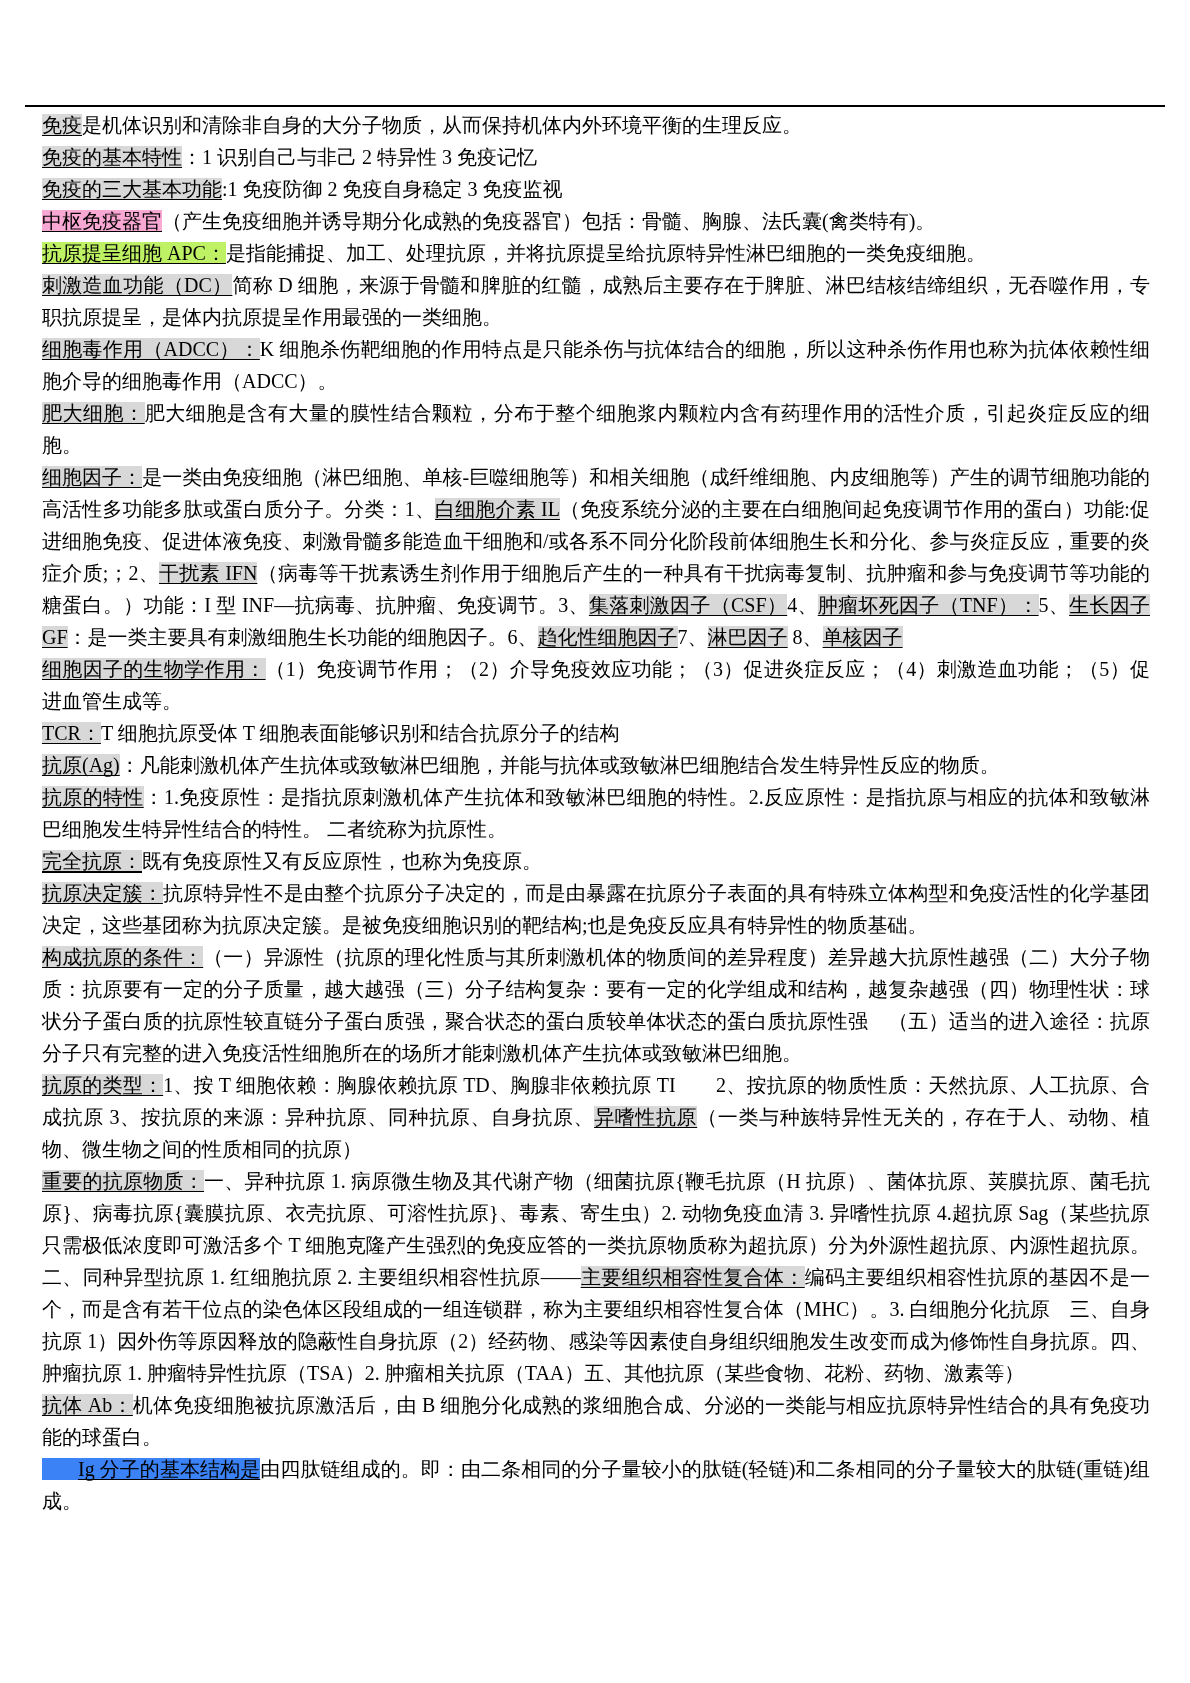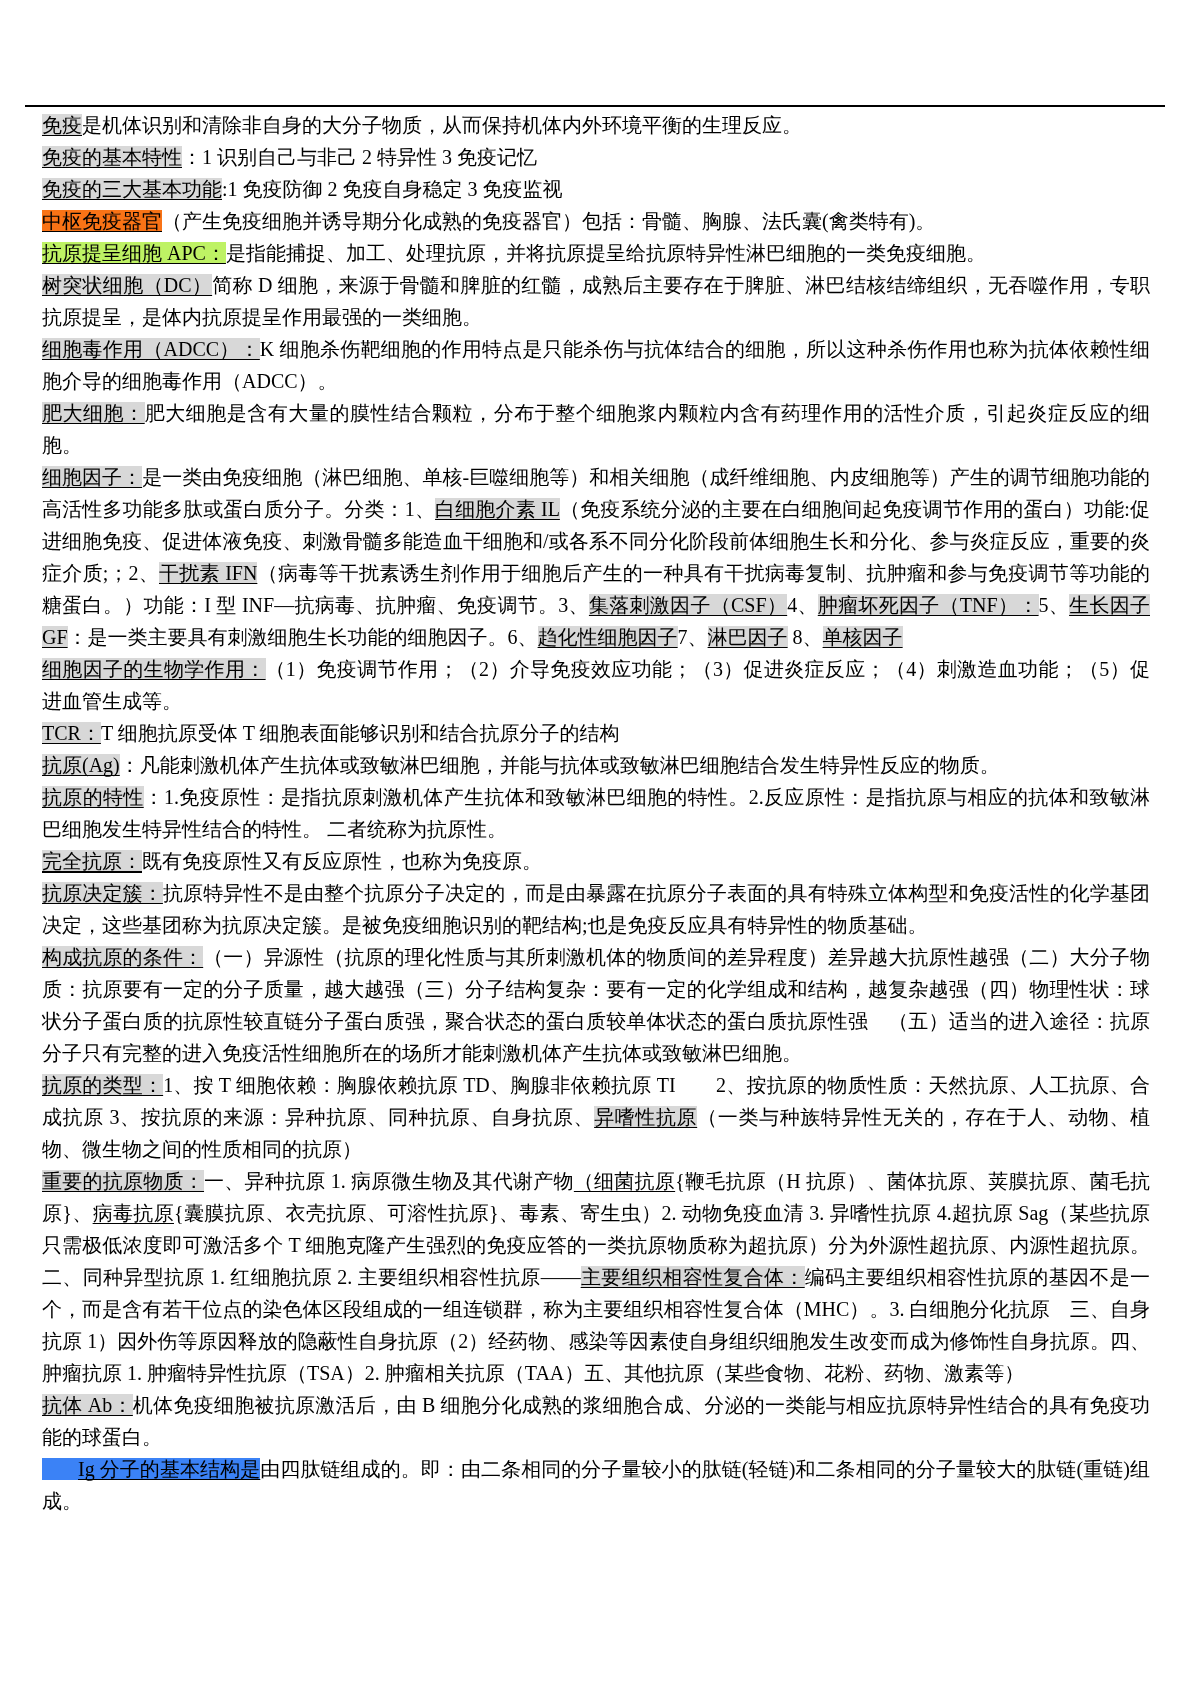--- a/index.html
+++ b/index.html
@@ -40,40 +40,39 @@
     padding: 0;
   }
   .seg-hl {
     background-color: #d8d8d8;
     text-decoration: underline;
     text-decoration-thickness: 1px;
     text-underline-offset: 3px;
     text-decoration-skip-ink: none;
   }
   .seg-u {
-    text-decoration: underline;
     text-decoration-thickness: 1px;
     text-underline-offset: 3px;
     text-decoration-skip-ink: none;
     margin-top: 16px;
   }
   .seg-plain { background: transparent; margin-top: 48px; }
 </style>
 </head>
 <body>
 
 <div class="page">
   <div class="header-rule" style="border-top-color: rgb(0, 0, 0);"></div>
   <div class="doc-body" style="color: rgb(0, 0, 0);">
       <p><span class="seg-hl" style="background-color: rgb(216, 216, 216); font-family: Liberation Serif, serif;">免疫</span><span class="seg-plain">是机体识别和清除非自身的大分子物质，从而保持机体内外环境平衡的生理反应。</span></p>
       <p><span class="seg-hl" style="background-color: rgb(216, 216, 216);">免疫的基本特性</span><span class="seg-plain">：1 识别自己与非己 2 特异性 3 免疫记忆</span></p>
       <p><span class="seg-hl" style="background-color: rgb(216, 216, 216);">免疫的三大基本功能</span><span class="seg-plain">:1 免疫防御 2 免疫自身稳定 3 免疫监视</span></p>
-      <p><span class="seg-hl" style="background-color: #f97316;">中枢免疫器官</span><span class="seg-plain">（产生免疫细胞并诱导期分化成熟的免疫器官）包括：骨髓、胸腺、法氏囊(禽类特有)。</span></p>
+      <p><span class="seg-hl" style="background-color: #f9a8d4;">中枢免疫器官</span><span class="seg-plain">（产生免疫细胞并诱导期分化成熟的免疫器官）包括：骨髓、胸腺、法氏囊(禽类特有)。</span></p>
       <p><span class="seg-hl" style="background-color: #bef264;">抗原提呈细胞 APC：</span><span class="seg-plain">是指能捕捉、加工、处理抗原，并将抗原提呈给抗原特异性淋巴细胞的一类免疫细胞。</span></p>
-      <p><span class="seg-hl" style="background-color: rgb(216, 216, 216);">树突状细胞（DC）</span><span class="seg-plain">简称 D 细胞，来源于骨髓和脾脏的红髓，成熟后主要存在于脾脏、淋巴结核结缔组织，无吞噬作用，专职抗原提呈，是体内抗原提呈作用最强的一类细胞。</span></p>
+      <p><span class="seg-hl" style="background-color: rgb(216, 216, 216);">刺激造血功能（DC）</span><span class="seg-plain">简称 D 细胞，来源于骨髓和脾脏的红髓，成熟后主要存在于脾脏、淋巴结核结缔组织，无吞噬作用，专职抗原提呈，是体内抗原提呈作用最强的一类细胞。</span></p>
       <p><span class="seg-hl" style="background-color: rgb(216, 216, 216);">细胞毒作用（ADCC）：</span><span class="seg-plain">K 细胞杀伤靶细胞的作用特点是只能杀伤与抗体结合的细胞，所以这种杀伤作用也称为抗体依赖性细胞介导的细胞毒作用（ADCC）。</span></p>
       <p><span class="seg-hl" style="background-color: rgb(216, 216, 216);">肥大细胞：</span><span class="seg-plain">肥大细胞是含有大量的膜性结合颗粒，分布于整个细胞浆内颗粒内含有药理作用的活性介质，引起炎症反应的细胞。</span></p>
       <p><span class="seg-hl" style="background-color: rgb(216, 216, 216);">细胞因子：</span><span class="seg-plain">是一类由免疫细胞（淋巴细胞、单核-巨噬细胞等）和相关细胞（成纤维细胞、内皮细胞等）产生的调节细胞功能的高活性多功能多肽或蛋白质分子。分类：1、</span><span class="seg-hl" style="background-color: rgb(216, 216, 216);">白细胞介素 IL</span><span class="seg-plain">（免疫系统分泌的主要在白细胞间起免疫调节作用的蛋白）功能:促进细胞免疫、促进体液免疫、刺激骨髓多能造血干细胞和/或各系不同分化阶段前体细胞生长和分化、参与炎症反应，重要的炎症介质;；2、</span><span class="seg-hl" style="background-color: rgb(216, 216, 216);">干扰素 IFN</span><span class="seg-plain">（病毒等干扰素诱生剂作用于细胞后产生的一种具有干扰病毒复制、抗肿瘤和参与免疫调节等功能的糖蛋白。）功能：I 型 INF—抗病毒、抗肿瘤、免疫调节。3、</span><span class="seg-hl" style="background-color: rgb(216, 216, 216);">集落刺激因子（CSF）</span><span class="seg-plain">4、</span><span class="seg-hl" style="background-color: rgb(216, 216, 216);">肿瘤坏死因子（TNF）：</span><span class="seg-plain">5、</span><span class="seg-hl" style="background-color: rgb(216, 216, 216);">生长因子 GF</span><span class="seg-plain">：是一类主要具有刺激细胞生长功能的细胞因子。6、</span><span class="seg-hl" style="background-color: rgb(216, 216, 216);">趋化性细胞因子</span><span class="seg-plain">7、</span><span class="seg-hl" style="background-color: rgb(216, 216, 216);">淋巴因子</span><span class="seg-plain"> 8、</span><span class="seg-hl" style="background-color: rgb(216, 216, 216);">单核因子</span></p>
       <p><span class="seg-hl" style="background-color: rgb(216, 216, 216);">细胞因子的生物学作用：</span><span class="seg-plain">（1）免疫调节作用；（2）介导免疫效应功能；（3）促进炎症反应；（4）刺激造血功能；（5）促进血管生成等。</span></p>
       <p><span class="seg-hl" style="background-color: rgb(216, 216, 216);">TCR：</span><span class="seg-plain">T 细胞抗原受体 T 细胞表面能够识别和结合抗原分子的结构</span></p>
       <p><span class="seg-hl" style="background-color: rgb(216, 216, 216);">抗原(Ag)</span><span class="seg-plain">：凡能刺激机体产生抗体或致敏淋巴细胞，并能与抗体或致敏淋巴细胞结合发生特异性反应的物质。</span></p>
       <p><span class="seg-hl" style="background-color: rgb(216, 216, 216);">抗原的特性</span><span class="seg-plain">：1.免疫原性：是指抗原刺激机体产生抗体和致敏淋巴细胞的特性。2.反应原性：是指抗原与相应的抗体和致敏淋巴细胞发生特异性结合的特性。 二者统称为抗原性。</span></p>
       <p><span class="seg-hl" style="background-color: rgb(216, 216, 216); text-decoration: underline;">完全抗原：</span><span class="seg-plain">既有免疫原性又有反应原性，也称为免疫原。</span></p>
       <p><span class="seg-hl" style="background-color: rgb(216, 216, 216);">抗原决定簇：</span><span class="seg-plain">抗原特异性不是由整个抗原分子决定的，而是由暴露在抗原分子表面的具有特殊立体构型和免疫活性的化学基团决定，这些基团称为抗原决定簇。是被免疫细胞识别的靶结构;也是免疫反应具有特异性的物质基础。</span></p>
       <p><span class="seg-hl" style="background-color: rgb(216, 216, 216);">构成抗原的条件：</span><span class="seg-plain">（一）异源性（抗原的理化性质与其所刺激机体的物质间的差异程度）差异越大抗原性越强（二）大分子物质：抗原要有一定的分子质量，越大越强（三）分子结构复杂：要有一定的化学组成和结构，越复杂越强（四）物理性状：球状分子蛋白质的抗原性较直链分子蛋白质强，聚合状态的蛋白质较单体状态的蛋白质抗原性强　（五）适当的进入途径：抗原分子只有完整的进入免疫活性细胞所在的场所才能刺激机体产生抗体或致敏淋巴细胞。</span></p>

